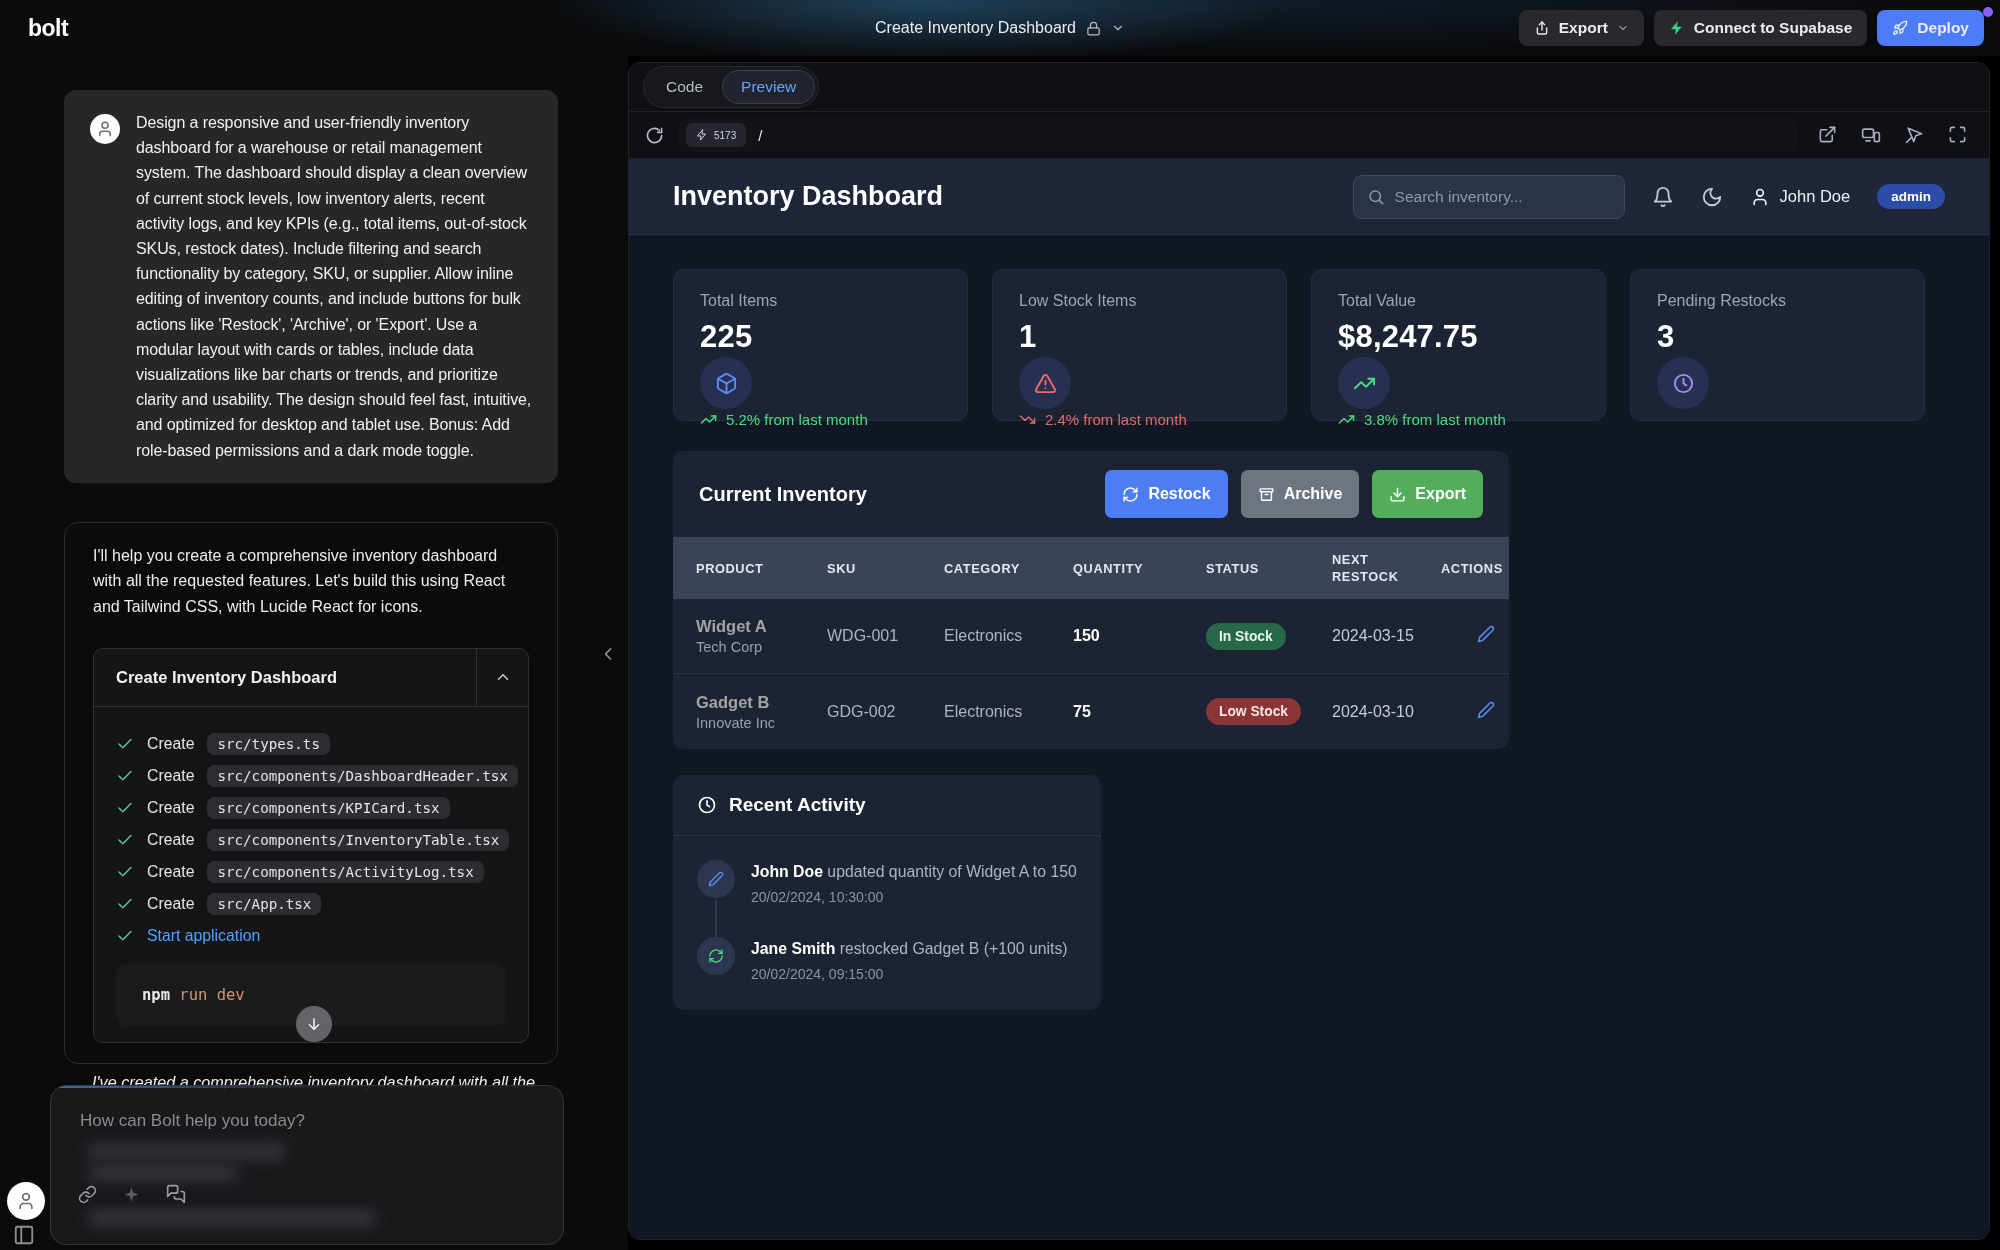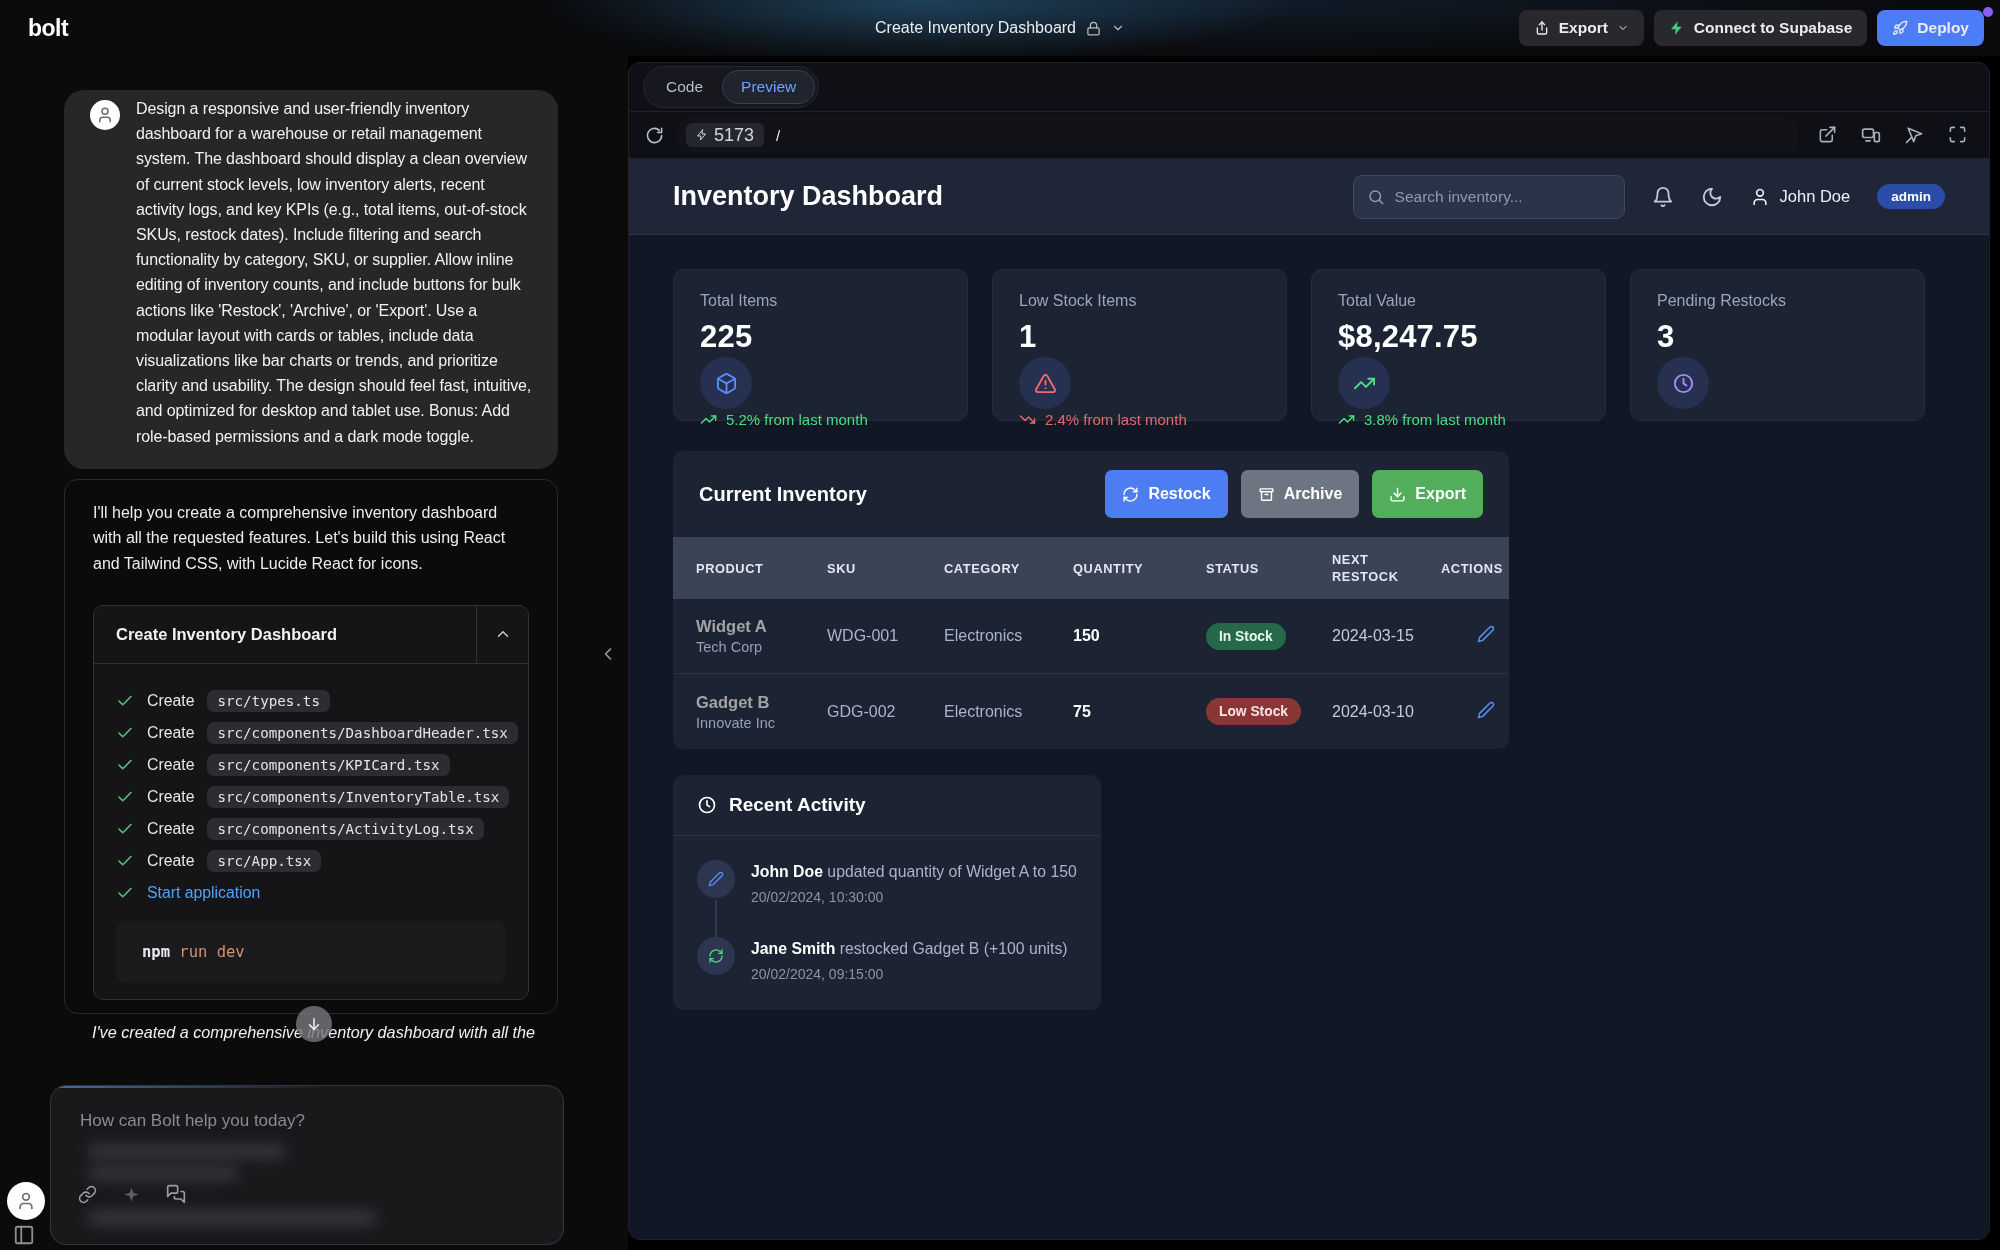--- a/index.html
+++ b/index.html
@@ -24,26 +24,26 @@
   .tb-btn.deploy { background:#4d7cf8; }
   .notif-dot { position:absolute; top:7px; right:7px; width:10px; height:10px; border-radius:50%; background:#8b5cf6; }
 
   
   .main { flex:1; display:flex; min-height:0; }
 
   
   .left-panel { width:628px; flex:none; position:relative; background:#0b0b0c; }
   .chat-col { position:absolute; left:64px; top:34px; width:494px; }
 
-  .user-msg { background:#272729; border-radius:20px; padding:6px 26px 20px; display:flex; gap:16px; }
+  .user-msg { background:#272729; border-radius:12px; padding:20px 26px 20px; display:flex; gap:16px; }
   .msg-avatar { width:30px; height:30px; border-radius:50%; background:#fff; flex:none; margin-top:4px;
     display:flex; align-items:center; justify-content:center; color:#6b6b6b; overflow:hidden; }
   .user-msg .msg-text { font-size:16px; line-height:25.2px; color:#f1f1f3; letter-spacing:-.1px; }
 
-  .assistant-block { margin-top:10px; border:1px solid #2b2b2e; border-radius:14px; padding:20px 28px 13px; }
+  .assistant-block { margin-top:39px; border:1px solid #2b2b2e; border-radius:14px; padding:20px 28px 20px; }
   .assistant-text { font-size:16px; line-height:25.6px; color:#ededef; }
 
   .artifact { margin-top:28px; border:1px solid #303035; border-radius:10px; background:#151517; overflow:hidden; }
   .artifact-header { display:flex; align-items:stretch; height:57px; }
   .artifact-title { flex:1; display:flex; align-items:center; padding-left:22px; font-size:16.5px; font-weight:700; color:#f2f2f4; }
   .artifact-toggle { width:52px; border-left:1px solid #303035; display:flex; align-items:center; justify-content:center;
     color:#c8c8cd; cursor:pointer; }
   .artifact-body { border-top:1px solid #303035; padding:21px 22px 16px; }
   .step { display:flex; align-items:center; gap:13px; height:32px; font-size:15.8px; color:#e6e6e9; }
   .check { color:#57c785; flex:none; }
@@ -84,21 +84,21 @@
   .tabs-row { height:48px; flex:none; display:flex; align-items:center; padding:0 14px; }
   .tab-group { display:flex; align-items:center; background:#17181d; border:1px solid #27282f; border-radius:999px; padding:3px; }
   .tab { padding:7px 18px; font-size:15.5px; color:#b8bcc4; border-radius:999px; border:1px solid transparent; cursor:pointer; }
   .tab.active { background:#20242f; border-color:#39404e; color:#6ba1ff; }
   .url-row { height:48px; flex:none; border-top:1px solid #1f2229; border-bottom:1px solid #1f2229;
     display:flex; align-items:center; padding:0 16px; gap:14px; }
   .reload-btn { color:#b9bec7; background:none; border:none; cursor:pointer; }
   .url-bar { flex:1; height:34px; background:#121318; border-radius:8px; display:flex; align-items:center;
     padding:0 8px; gap:12px; cursor:text; }
   .port-chip { display:flex; align-items:center; gap:6px; background:#26272e; border-radius:6px; height:24px;
-    padding:0 10px; font-size:18px; color:#d2d6dd; }
+    padding:0 10px; font-size:10px; color:#d2d6dd; }
   .url-path { color:#e8ebf0; font-size:15px; }
   .url-actions { display:flex; gap:24px; color:#a9afb9; padding:0 6px; }
   .url-actions .ic { cursor:pointer; }
 
   
   .preview-app { flex:1; background:#111724; display:flex; flex-direction:column; min-height:0; }
   .dash-header { height:76px; flex:none; background:#1e2637; border-bottom:1px solid #2a3447;
     display:flex; align-items:center; padding:0 44px; }
   .dash-title { font-size:27px; font-weight:700; color:#fff; }
   .dh-right { margin-left:auto; display:flex; align-items:center; gap:27px; }

